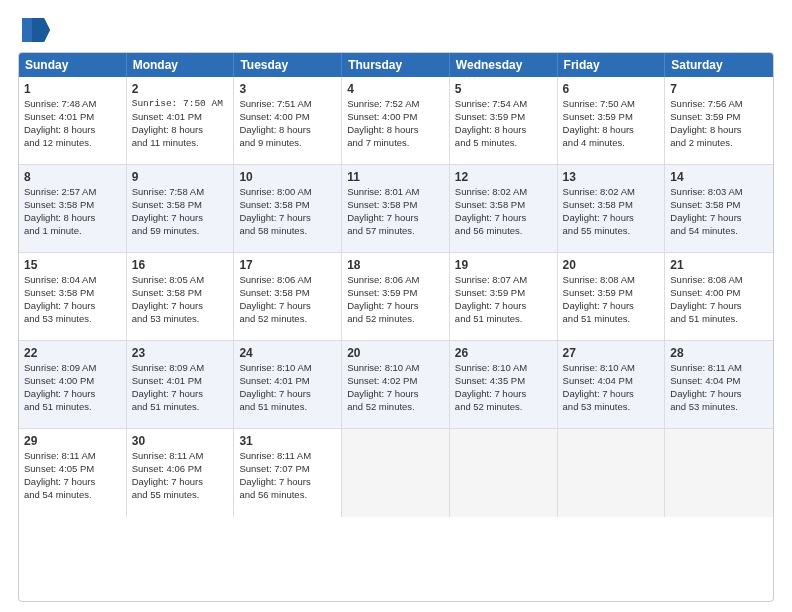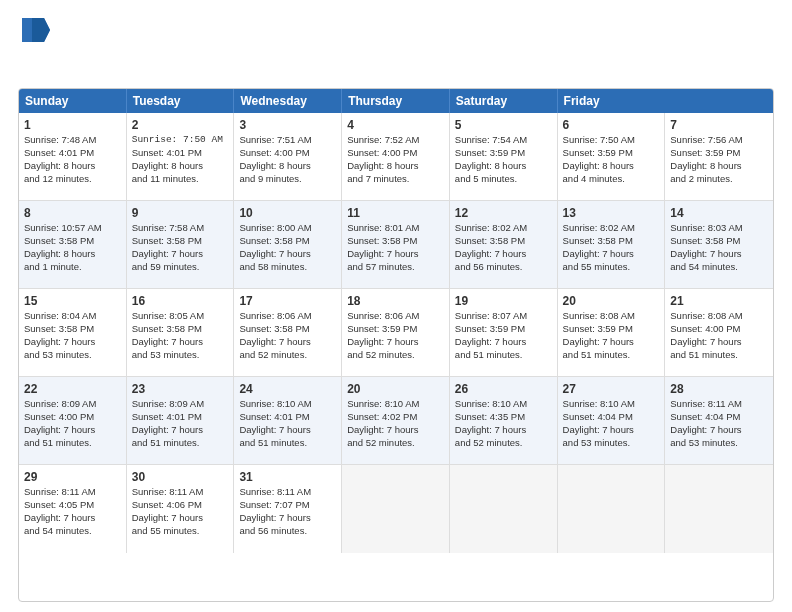--- a/index.html
+++ b/index.html
@@ -54,21 +54,20 @@
     .title-block h2 {
       font-size: 14px;
       font-weight: normal;
       color: #555;
     }
     .calendar {
       flex: 1;
       border: 1px solid #ccc;
       border-radius: 4px;
       overflow: hidden;
-      margin-top: 36px;
     }
     .cal-header-row {
       display: grid;
       grid-template-columns: repeat(7, 1fr);
       background: #2c6db5;
     }
     .cal-header-cell {
       color: #fff;
       font-weight: bold;
       font-size: 12px;
@@ -127,25 +126,26 @@
     </div>
     <div class="title-block">
       <h1></h1>
       <h2></h2>
     </div>
   </div>
 
   <div class="calendar">
     <div class="cal-header-row">
     <div class="cal-header-cell">Sunday</div>
+        <div class="cal-header-cell">Monday</div>
         <div class="cal-header-cell">Tuesday</div>
+        <div class="cal-header-cell">Thursday</div>
         <div class="cal-header-cell">Wednesday</div>
-        <div class="cal-header-cell">Thursday</div>
+        <div class="cal-header-cell">Friday</div>
         <div class="cal-header-cell">Saturday</div>
-        <div class="cal-header-cell">Friday</div>
       </div>
     <div class="cal-body">
     <div class="cal-week">
           <div class="cal-cell">
             <span class="day-num">1</span>
             <span style="display: block;">Sunrise: 7:48 AM</span>
             <span style="display: block;">Sunset: 4:01 PM</span>
             <span style="display: block;">Daylight: 8 hours</span>
             <span style="display: block;">and 12 minutes.</span>
           </div>
@@ -188,21 +188,21 @@
             <span class="day-num">7</span>
             <span style="display: block;">Sunrise: 7:56 AM</span>
             <span style="display: block;">Sunset: 3:59 PM</span>
             <span style="display: block;">Daylight: 8 hours</span>
             <span style="display: block;">and 2 minutes.</span>
           </div>
         </div>
         <div class="cal-week">
           <div class="cal-cell alt-row">
             <span class="day-num">8</span>
-            <span style="display: block;">Sunrise: 10:57 AM</span>
+            <span style="display: block;">Sunrise: 2:57 AM</span>
             <span style="display: block;">Sunset: 3:58 PM</span>
             <span style="display: block;">Daylight: 8 hours</span>
             <span style="display: block;">and 1 minute.</span>
           </div>
           <div class="cal-cell alt-row">
             <span class="day-num">9</span>
             <span style="display: block;">Sunrise: 7:58 AM</span>
             <span style="display: block;">Sunset: 3:58 PM</span>
             <span style="display: block;">Daylight: 7 hours</span>
             <span style="display: block;">and 59 minutes.</span>

